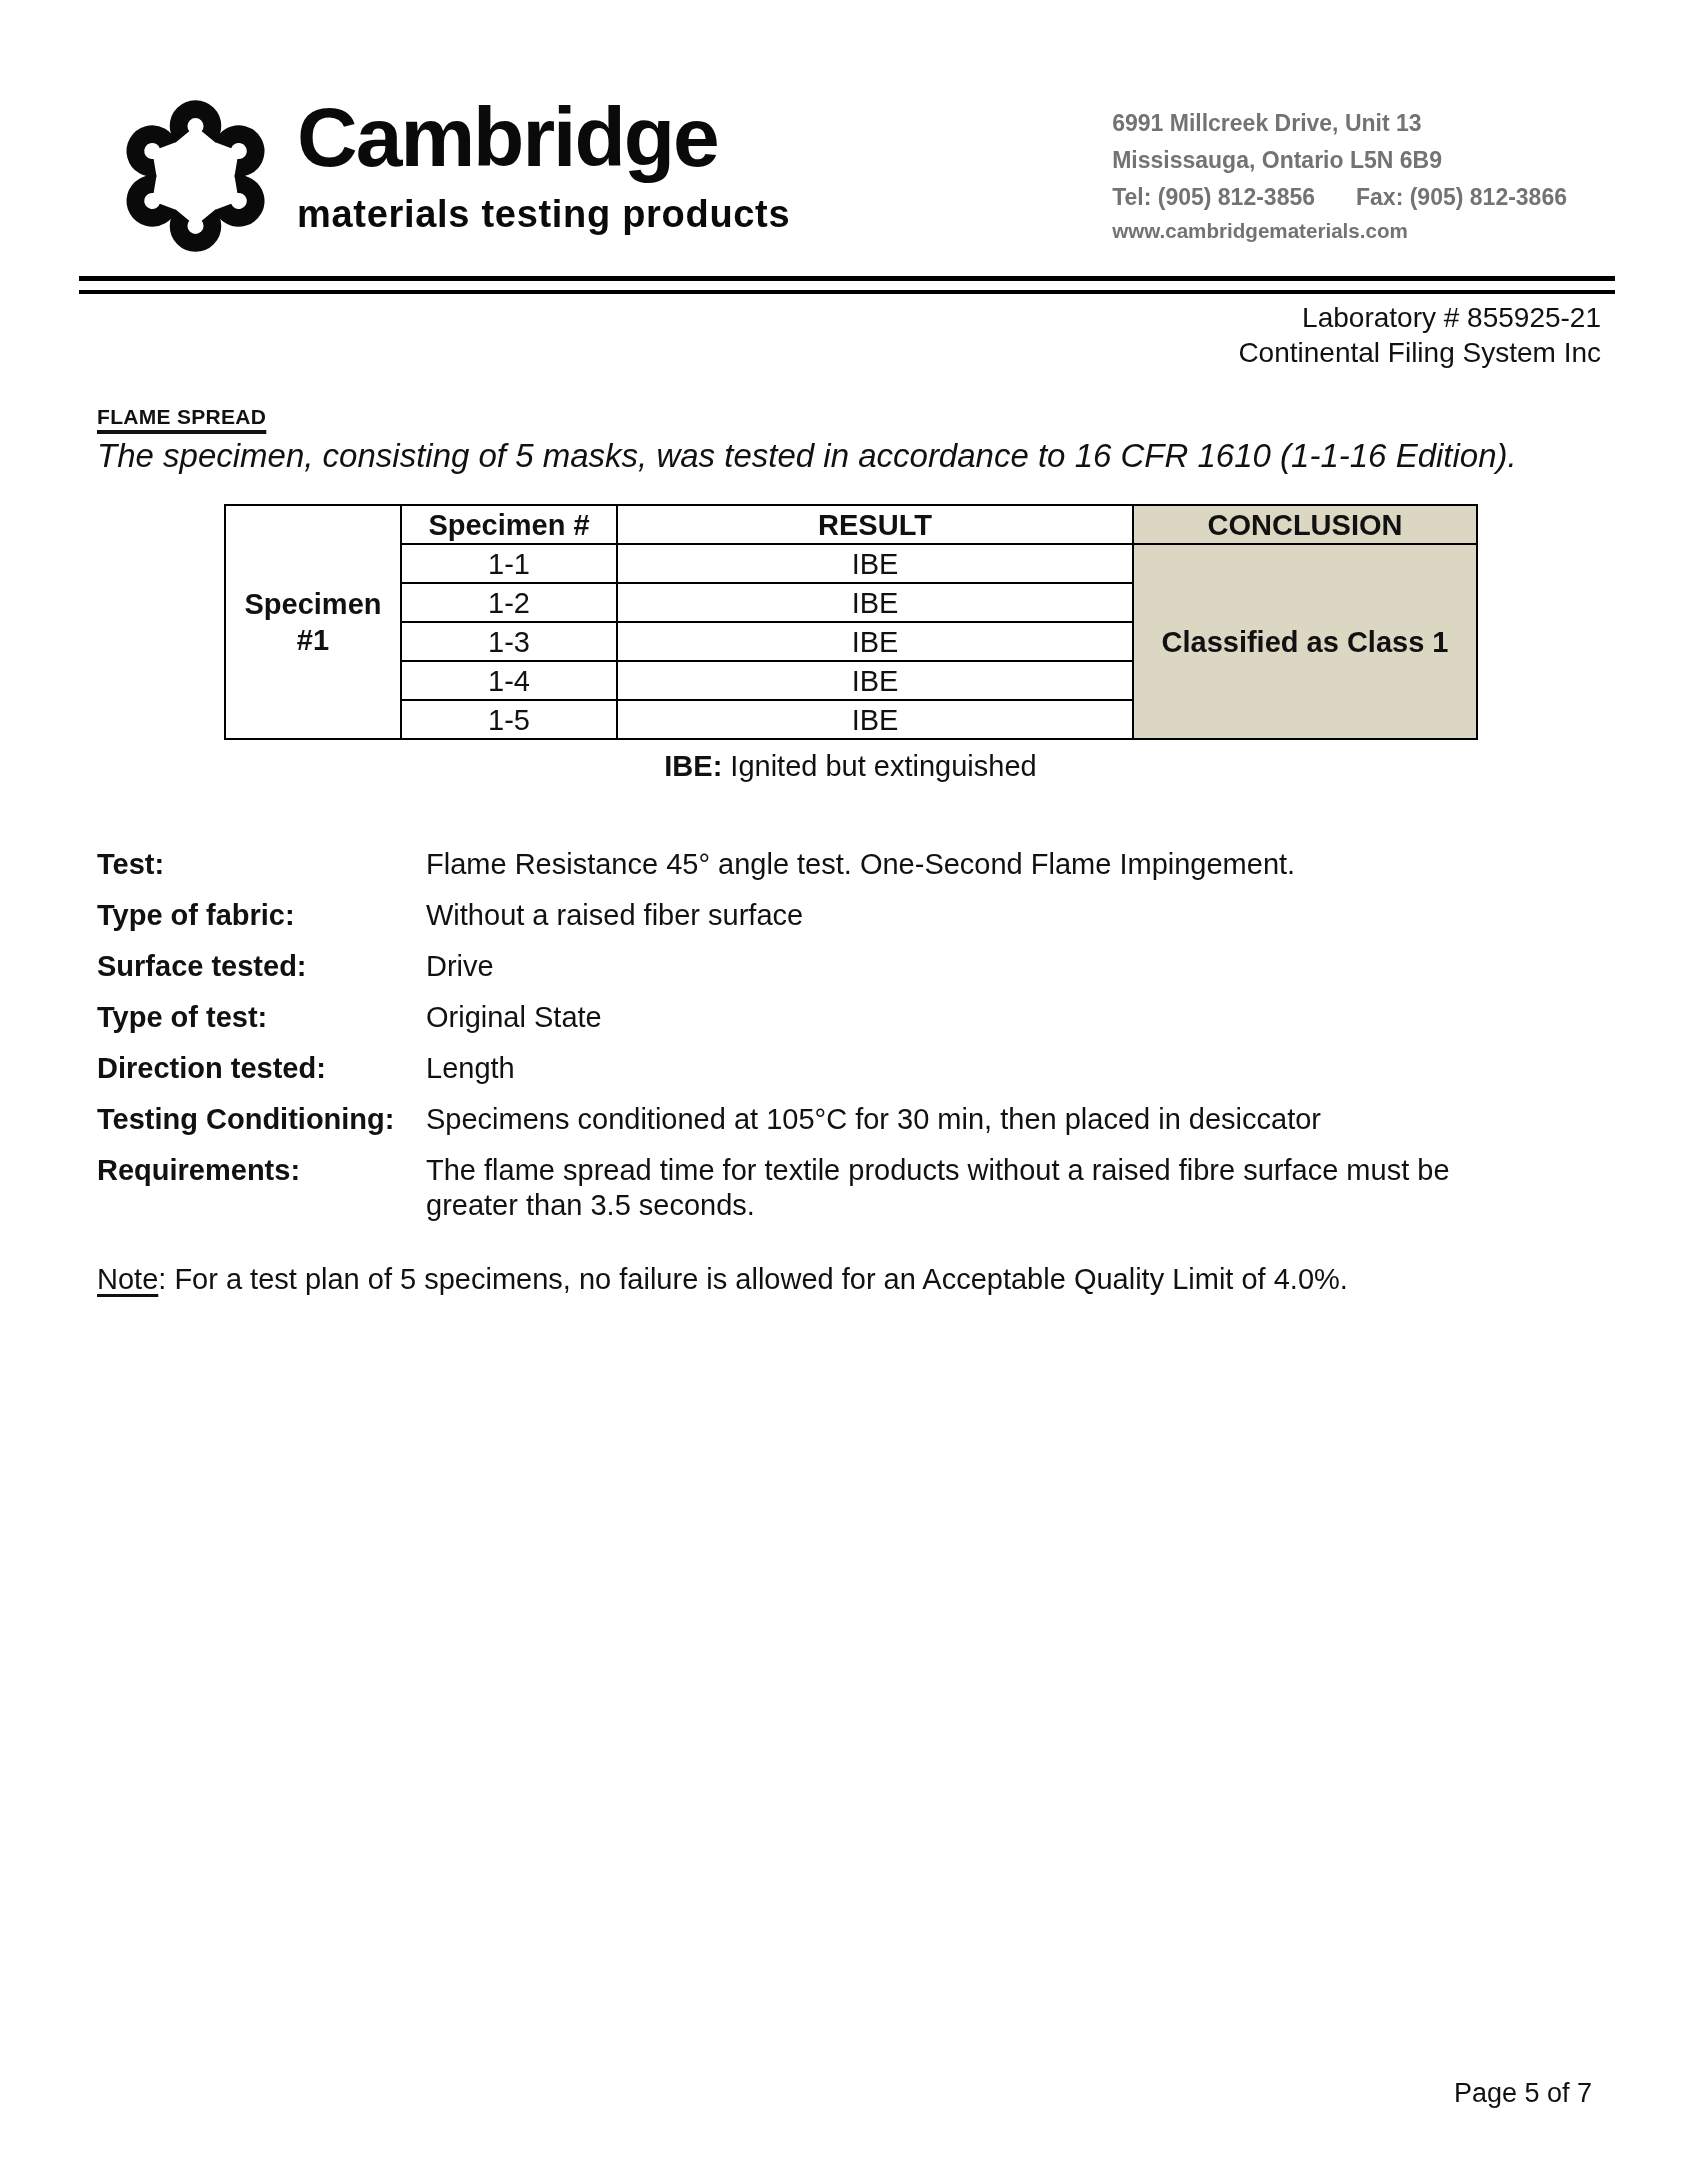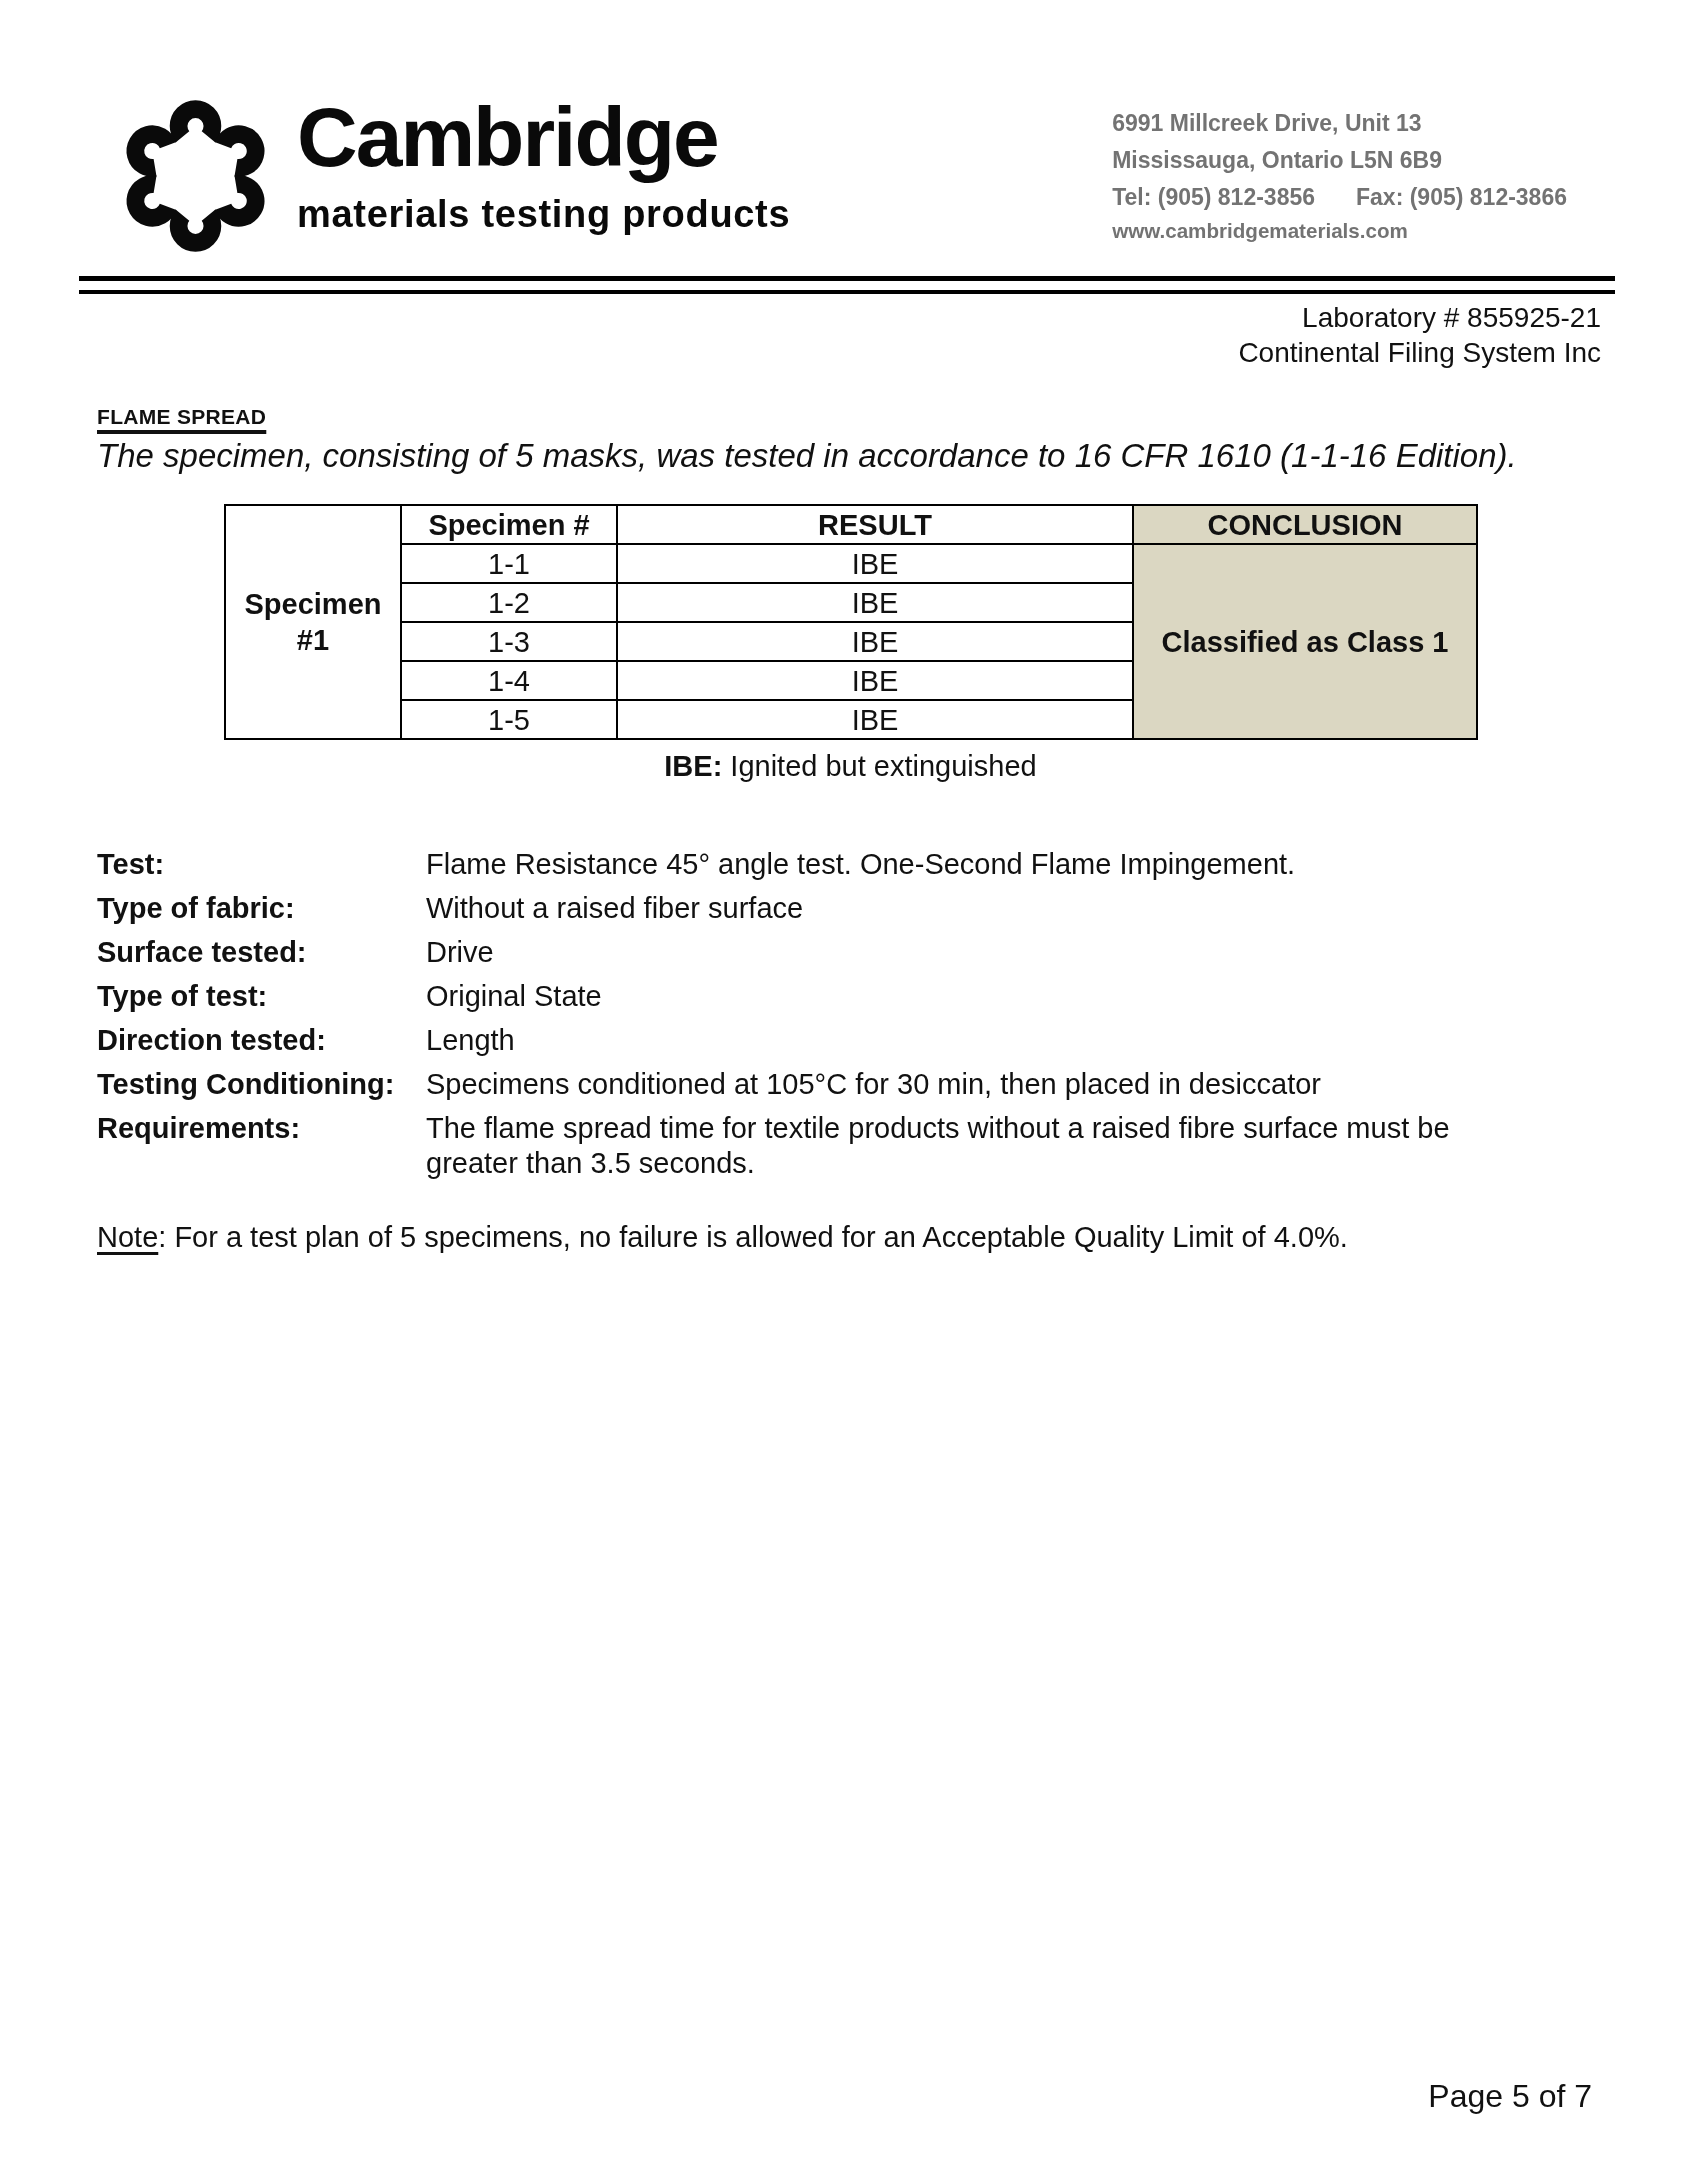--- a/index.html
+++ b/index.html
@@ -41,29 +41,29 @@
         font-size:29px;padding:0;height:37px;line-height:1.25;vertical-align:middle;}
   table.results th{font-weight:700;}
   td.group{font-weight:700;}
   td.conclusion{font-weight:700;}
 
   .legend{width:1253px;margin:9.3px 0 0 224px;text-align:center;font-size:29px;}
   .legend .term{font-weight:700;}
 
   
   .details{display:grid;grid-template-columns:329px 1059px;
-           margin:64px 0 0 97px;font-size:29px;line-height:35px;row-gap:9px;}
+           margin:64px 0 0 97px;font-size:29px;line-height:35px;row-gap:16px;}
   .dlabel{font-weight:700;}
 
   
   .note{margin:40px 80px 0 97px;font-size:29px;}
   .note .nlabel{text-decoration:underline;text-decoration-thickness:2.7px;text-underline-offset:5.3px;}
 
   
-  .footer{position:absolute;top:2078px;right:95px;font-size:32px;margin-left:43px;}
+  .footer{position:absolute;top:2078px;right:95px;font-size:27px;margin-left:43px;}
 </style>
 </head>
 <body>
 
 <div class="page">
 
   <div class="header">
     <div class="logo-row">
       <div class="logo-mark">
         <svg viewBox="0 0 100 100" xmlns="http://www.w3.org/2000/svg">

